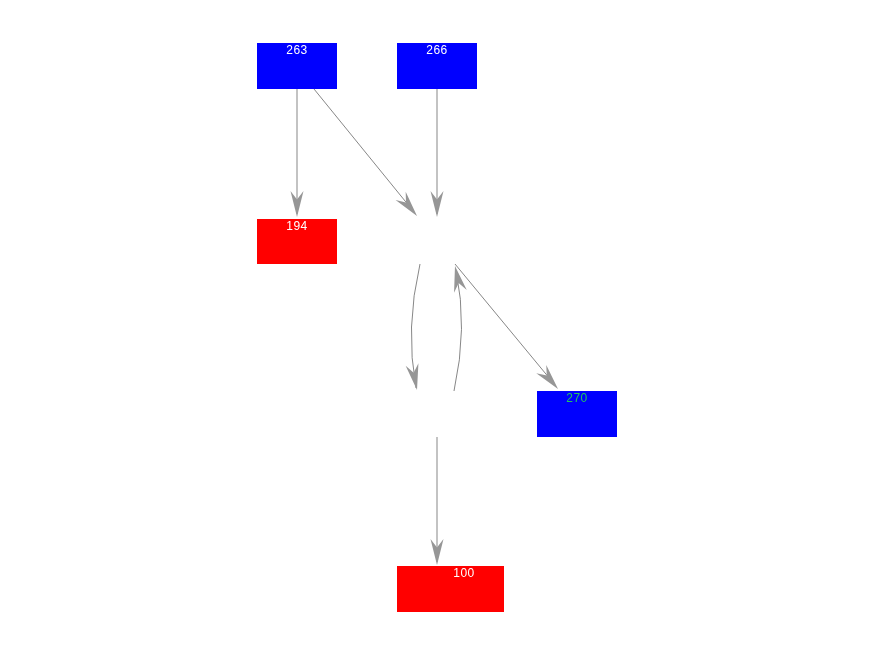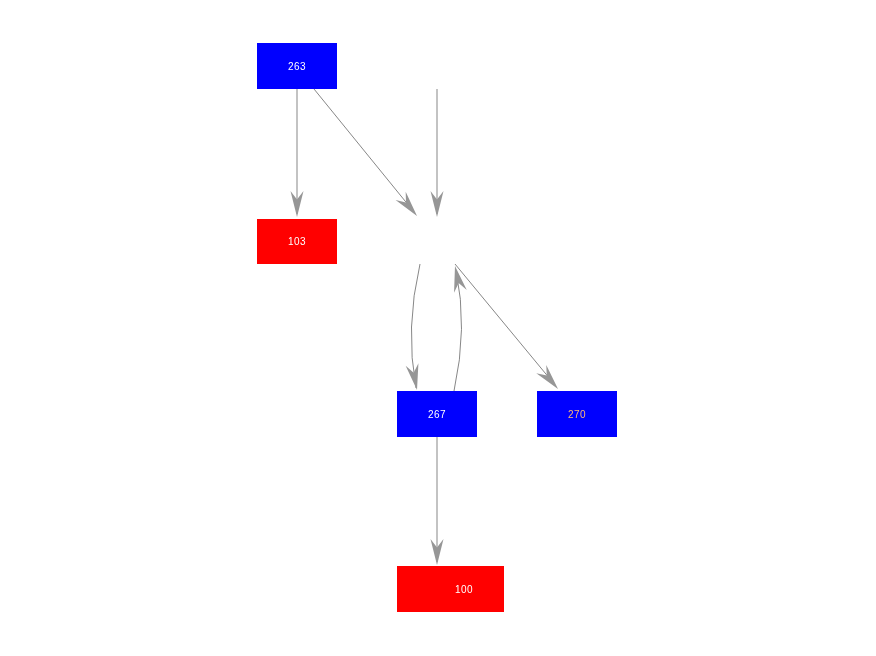--- a/index.html
+++ b/index.html
@@ -14,24 +14,24 @@
     background: #ffffff;
   }
   #edge-layer {
     position: absolute;
     left: 0;
     top: 0;
   }
   .node {
     position: absolute;
     display: flex;
-    align-items: center;
+    align-items: flex-start;
     justify-content: center;
     color: #ffffff;
-    font-size: 10px;
+    font-size: 12px;
     letter-spacing: 0.5px;
     cursor: default;
     user-select: none;
   }
 </style>
 </head>
 <body>
 
 <div id="canvas" style="width: 876px; height: 656px; background: rgb(255, 255, 255);">
   <svg id="edge-layer" xmlns="http://www.w3.org/2000/svg" width="876" height="656">
@@ -46,25 +46,25 @@
       <path d="M 454,391 Q 468,328 456,270" fill="none" stroke="#878787" stroke-width="1"></path>
       <polygon points="0,0 -26,6.5 -17.5,0 -26,-6.5" transform="translate(455,266) rotate(258)" fill="#969696"></polygon>
       <path d="M 455,264 L 555,385" fill="none" stroke="#878787" stroke-width="1"></path>
       <polygon points="0,0 -26,6.5 -17.5,0 -26,-6.5" transform="translate(558,389) rotate(50)" fill="#969696"></polygon>
       <path d="M 437,437 L 437,562" fill="none" stroke="#878787" stroke-width="1"></path>
       <polygon points="0,0 -26,6.5 -17.5,0 -26,-6.5" transform="translate(437,565) rotate(90)" fill="#969696"></polygon>
     </svg>
 <div class="node" style="left: 257px; top: 43px; width: 80px; height: 46px; background: rgb(0, 0, 255); color: rgb(255, 255, 255);">
       <span>263</span>
     </div>
+    <div class="node" style="left: 397px; top: 43px; width: 80px; height: 46px; background: rgb(0, 0, 255); color: rgb(255, 255, 255);">
+      <span>266</span>
+    </div>
     <div class="node" style="left: 257px; top: 219px; width: 80px; height: 45px; background: rgb(255, 0, 0); color: rgb(255, 255, 255);">
-      <span>103</span>
+      <span>194</span>
     </div>
-    <div class="node" style="left: 397px; top: 391px; width: 80px; height: 46px; background: rgb(0, 0, 255); color: rgb(255, 255, 255);">
-      <span>267</span>
-    </div>
-    <div class="node" style="left: 537px; top: 391px; width: 80px; height: 46px; background: rgb(0, 0, 255); color: #fdba74;">
+    <div class="node" style="left: 537px; top: 391px; width: 80px; height: 46px; background: rgb(0, 0, 255); color: #22c55e;">
       <span>270</span>
     </div>
     <div class="node" style="left: 397px; top: 566px; width: 80px; height: 46px; background: rgb(255, 0, 0); color: rgb(255, 255, 255); padding-left: 27px;">
       <span>100</span>
     </div>
   </div>
 
 </body></html>

